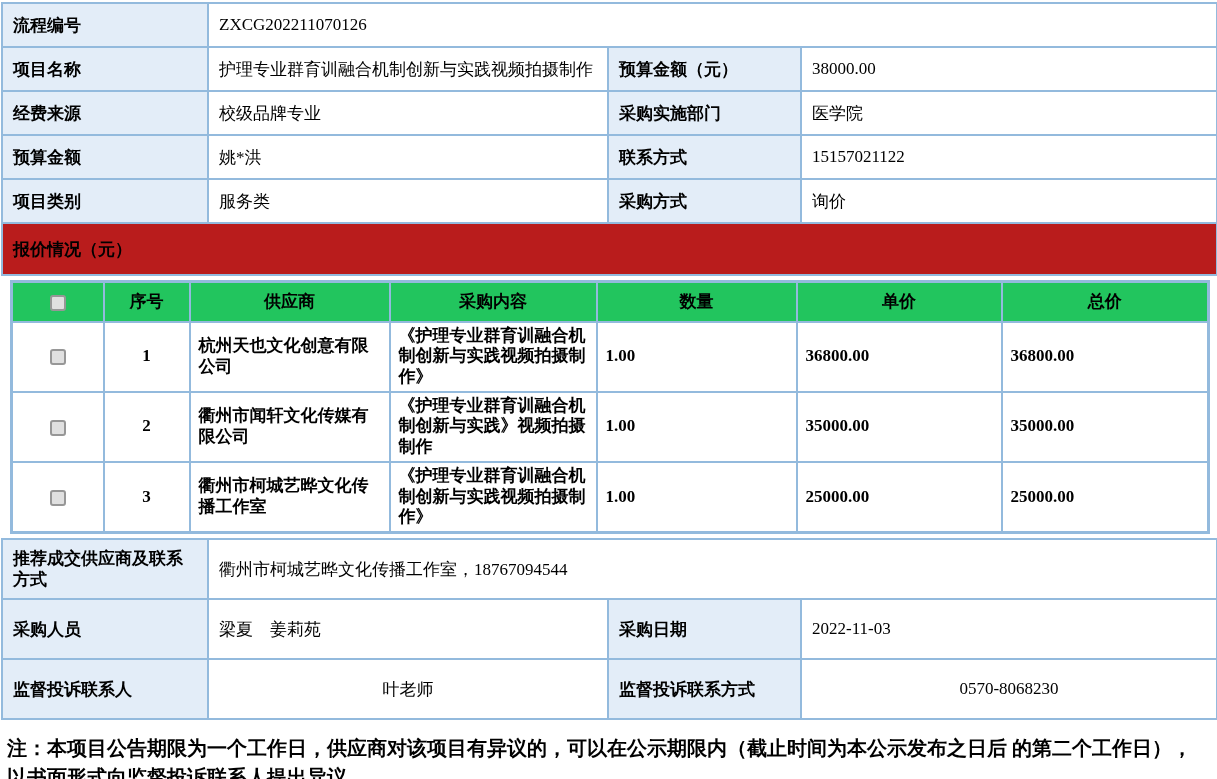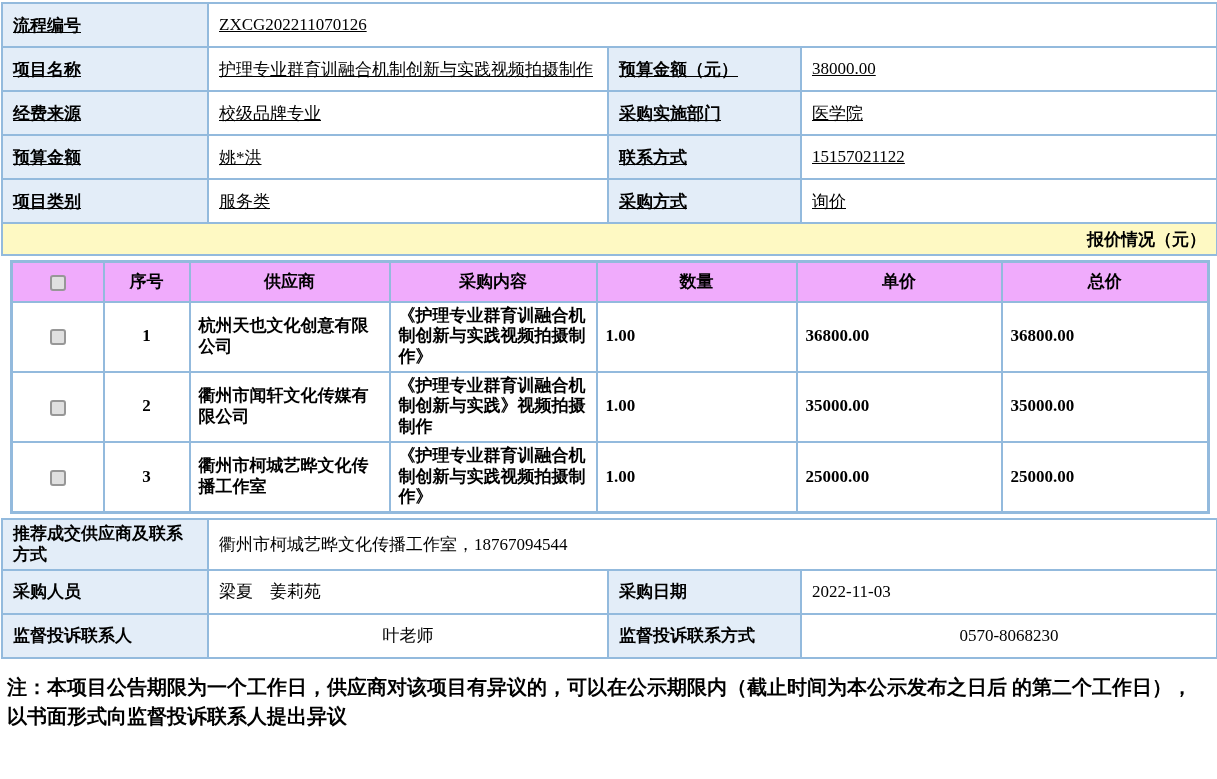--- a/index.html
+++ b/index.html
@@ -18,63 +18,63 @@
     width: 1215px;
   }
   table.tbl td {
     border: 2px solid #93badd;
     font-size: 17px;
     padding: 3px 10px;
     vertical-align: middle;
     overflow: hidden;
   }
   .lbl { background: #e3edf8; font-weight: bold; }
-  .top-row td { height: 44px; text-decoration: underline; }
+  .top-row td { height: 44px; }
   .section-hdr td {
-    height: 32px;
-    background: #fef9c3;
+    height: 52px;
+    background: #b91c1c;
     font-weight: bold;
     font-size: 18px;
-    text-align: right;
+    text-align: left;
   }
 
   table.quote {
     border-collapse: collapse;
     table-layout: fixed;
     width: 1197px;
     margin: 4px 0 4px 9px;
     border: 3px solid #93badd;
   }
   table.quote td {
     border: 2px solid #93badd;
     font-size: 17px;
     padding: 3px 8px;
     vertical-align: middle;
     font-weight: bold;
   }
   table.quote tr.qhdr td {
     height: 40px;
-    background: #f0abfc;
+    background: #22c55e;
     text-align: center;
   }
   table.quote tr.qrow td { height: 62px; line-height: 1.22; }
   .ctr { text-align: center; }
 
   .checkbox {
     display: inline-block;
     width: 16px; height: 16px;
     background: #e0e0e0;
     border: 2px solid #979797;
     border-radius: 3px;
     vertical-align: middle;
     cursor: pointer;
   }
 
   .bold { font-weight: normal; }
-  .bot-row td { height: 44px; }
+  .bot-row td { height: 60px; }
   .wrap2 { line-height: 1.25; }
 
   .note {
     margin: 14px 6px 0 6px;
     font-size: 20px;
     font-weight: bold;
     line-height: 1.45;
   }
 </style>
 </head>

